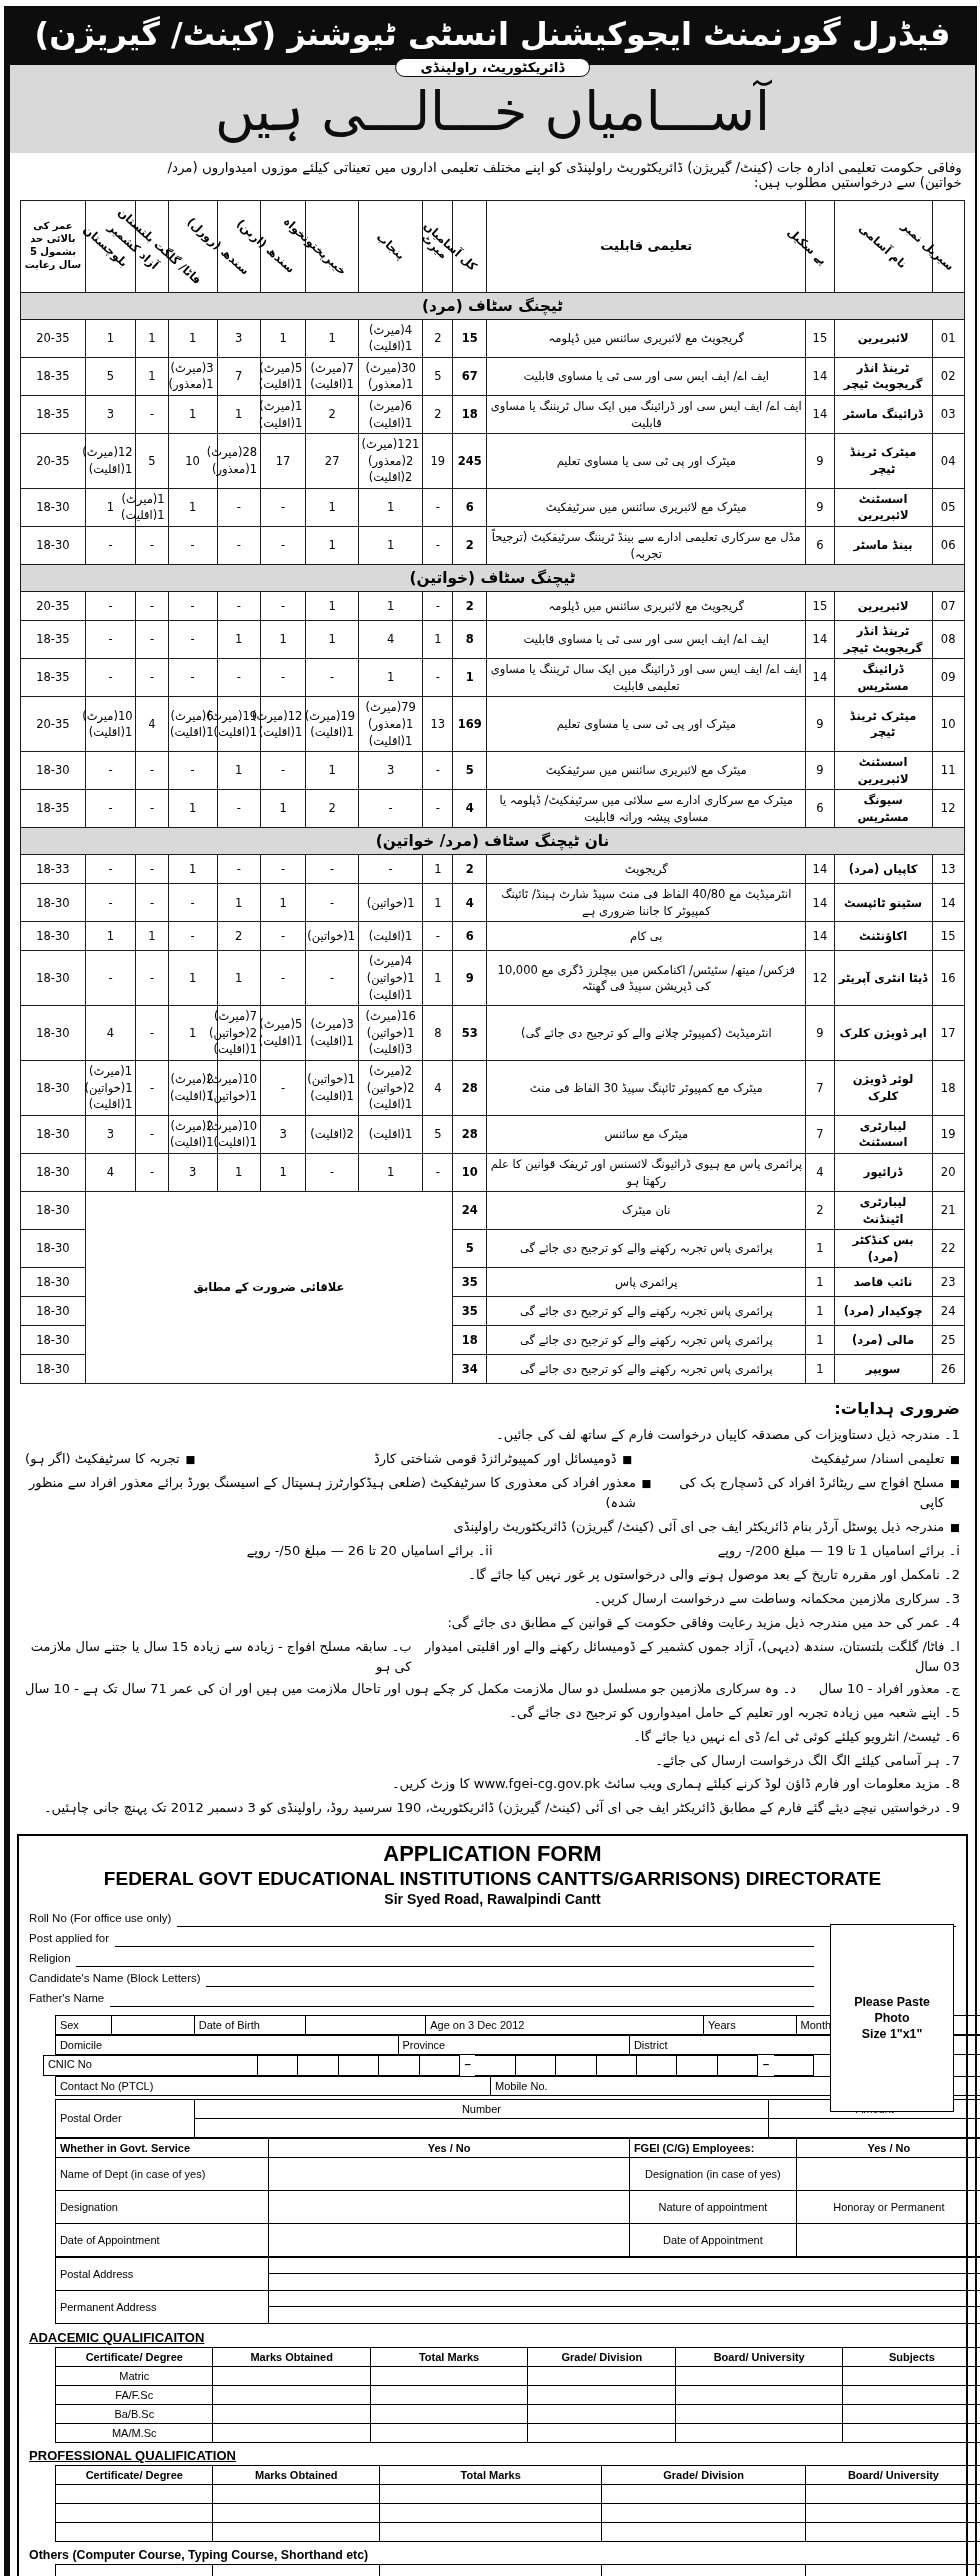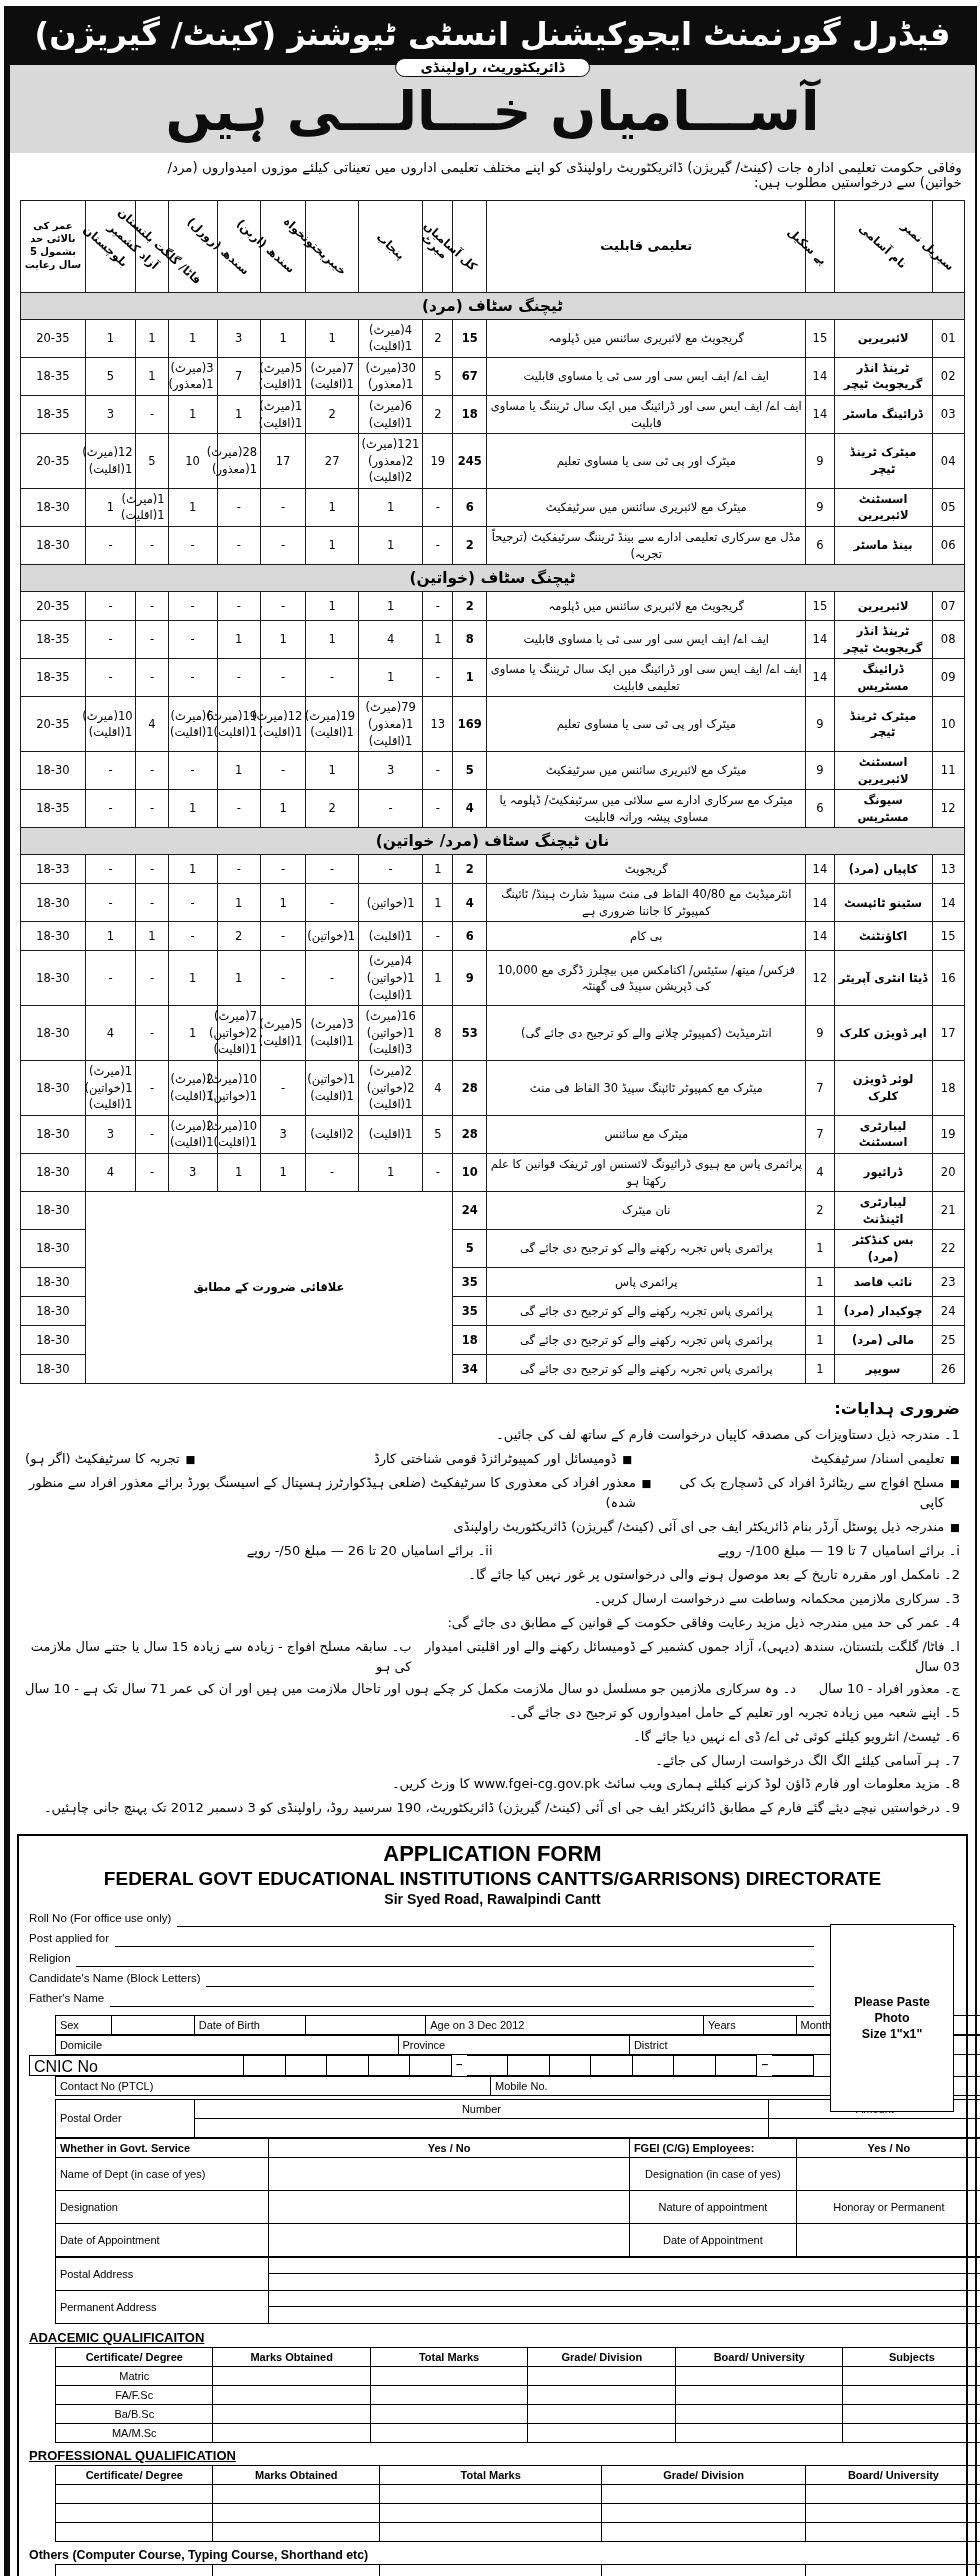--- a/index.html
+++ b/index.html
@@ -5,21 +5,21 @@
   * { box-sizing: border-box; margin: 0; padding: 0; }
   body { width: 981px; background: #fff; font-family: "DejaVu Sans", sans-serif; }
   .ad { width: 981px; min-height: 2576px; background: #fff; padding: 5.7px 3.8px 0 3.8px; display:flex; flex-direction:column; }
   .frame { border-left: 6.7px solid #0d0d0d; border-right: 2.9px solid #0d0d0d; flex:1; display:flex; flex-direction:column; }
 
   
   .banner { background: #0d0d0d; height: 59px; position: relative; }
   .banner-title { color: #fff; font-weight: bold; font-size: 32px; text-align: center; line-height: 56px; direction: rtl; letter-spacing: 1px; }
   .pill { position: absolute; left: 50%; transform: translateX(-50%); bottom: -12.4px; background: #fff; border: 1.9px solid #0d0d0d; border-radius: 957px; padding: 1px 25px; font-weight: bold; font-size: 13.4px; direction: rtl; white-space: nowrap; }
   .title-band { background: #d9d9d9; padding: 15.3px 0 9.6px; text-align: center; }
-  .big-title { font-size: 54px; font-weight: bold; direction: rtl; color: #0d0d0d; }
+  .big-title { font-size: 54px; font-weight: normal; direction: rtl; color: #0d0d0d; }
   .intro { direction: rtl; text-align: right; font-size: 13.4px; padding: 7.7px 13.4px 3.8px 144px; }
 
   
   .vtable { width: calc(100% - 21px); margin: 5.7px 10.5px 1.9px; border-collapse: collapse; direction: rtl; table-layout: fixed; border: 1.9px solid #111; }
   .vtable th, .vtable td { border: 1px solid #1c1c1c; text-align: center; vertical-align: middle; padding: 1.9px 2.9px; font-size: 11.5px; white-space: pre-line; line-height: 1.45; }
   .vtable thead th { height: 92px; overflow: visible; }
   .vtable th .diag { display: inline-block; transform: rotate(42deg); white-space: nowrap; font-size: 11.5px; font-weight: bold; }
   .vtable th .flat { font-weight: bold; font-size: 13px; white-space: normal; line-height: 1.3; display:inline-block; }
   .vtable th.h13 .flat { font-size: 10px; }
   .vtable td { height: 29px; }
@@ -47,21 +47,21 @@
   .ft1 { font-size: 22px; } .ft2 { font-size: 19px; } .ft3 { font-size: 14px; margin-bottom: 3.8px; }
   .photo { position: absolute; right: 11.5px; top: 88px; width: 124px; height: 188px; border: 1.9px solid #000; display: flex; flex-direction: column; align-items: center; justify-content: center; font-weight: bold; font-size: 12.4px; text-align: center; gap: 1.9px; background:#fff; z-index:2; }
   .narrow { width: calc(100% - 142px); }
   .fline { display: flex; height: 20px; font-size: 11.5px; }
   .fline .lbl { white-space: nowrap; padding-right: 5.7px; }
   .fline .rule { flex: 1; border-bottom: 1.9px solid #000; height: 14.4px; }
   .ftable { border-collapse: collapse; table-layout: fixed; width: 100%; margin-left: 26px; }
   .ftable td, .ftable th { border: 1.9px solid #000; font-size: 11px; height: 19px; padding: 1px 3.8px; text-align: left; vertical-align: middle; font-weight: normal; overflow: hidden; }
   .ftable .ctr { text-align: center; } .ftable .bold { font-weight: bold; }
   .cnicrow { display: flex; align-items: stretch; }
-  .cnicrow .clabel { border: 1.9px solid #000; width: 215px; font-size: 16px; padding: 1.9px 3.8px; height: 21px; }
+  .cnicrow .clabel { border: 1.9px solid #000; width: 215px; font-size: 11px; padding: 1.9px 3.8px; height: 21px; margin-left: 14px; }
   .cbox { flex: 1; border: 1.9px solid #000; border-left: none; height: 21px; text-align: center; font-size: 11.5px; line-height: 19px; }
   .cdash { border: none; flex: 0 0 15.3px; font-weight: bold; }
   .tallrow td { height: 33px; }
   .addr .lines div { border-bottom: 1.9px solid #000; height: 15.3px; }
   .addr .lines div:last-child { border-bottom: none; }
   .qhead { font-weight: bold; font-size: 13px; text-decoration: underline; margin: 5.7px 0 1.9px; }
   .qhead2 { font-weight: bold; font-size: 12.4px; margin: 5.7px 0 1.9px; text-decoration: none; }
 </style>
 </head>
 <body>
@@ -560,21 +560,21 @@
             <span>معذور افراد کی معذوری کا سرٹیفکیٹ (ضلعی ہیڈکوارٹرز ہسپتال کے اسیسنگ بورڈ برائے معذور افراد سے منظور شدہ)</span>
           </span>
       </div>
       <div class="bullet-row">
         <span class="bi">
             <i class="sq">■</i>
             <span>مندرجہ ذیل پوسٹل آرڈر بنام ڈائریکٹر ایف جی ای آئی (کینٹ/ گیریژن) ڈائریکٹوریٹ راولپنڈی</span>
           </span>
       </div>
       <div class="fees">
-        <span>i۔ برائے اسامیاں 7 تا 19 — مبلغ 100/- روپے</span>
+        <span>i۔ برائے اسامیاں 1 تا 19 — مبلغ 200/- روپے</span>
         <span>ii۔ برائے اسامیاں 20 تا 26 — مبلغ 50/- روپے</span>
       </div>
       <p>2۔ نامکمل اور مقررہ تاریخ کے بعد موصول ہونے والی درخواستوں پر غور نہیں کیا جائے گا۔</p>
       <p>3۔ سرکاری ملازمین محکمانہ وساطت سے درخواست ارسال کریں۔</p>
       <p>4۔ عمر کی حد میں مندرجہ ذیل مزید رعایت وفاقی حکومت کے قوانین کے مطابق دی جائے گی:</p>
       <div class="subrow">
         <span>ا۔ فاٹا/ گلگت بلتستان، سندھ (دیہی)، آزاد جموں کشمیر کے ڈومیسائل رکھنے والے اور اقلیتی امیدوار 03 سال</span>
         <span>ب۔ سابقہ مسلح افواج - زیادہ سے زیادہ 15 سال یا جتنے سال ملازمت کی ہو</span>
       </div>
       <div class="subrow">

